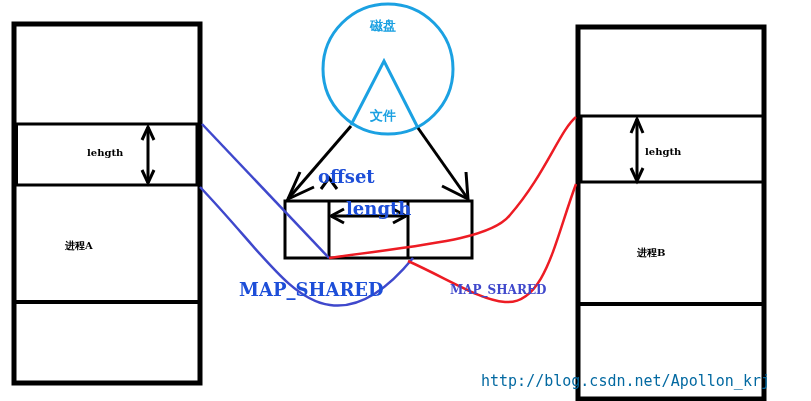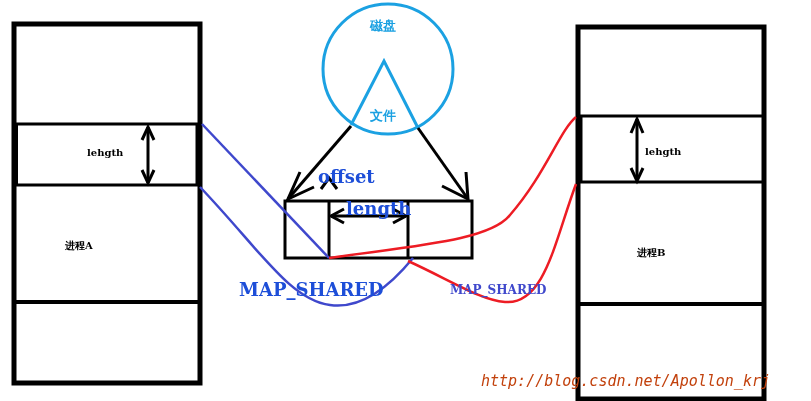--- a/index.html
+++ b/index.html
@@ -3,21 +3,21 @@
 <meta charset="utf-8">
 <style>
   html, body { margin: 0; padding: 0; background: #ffffff; }
   body { width: 811px; height: 401px; position: relative; overflow: hidden; font-family: "DejaVu Serif", serif; }
   svg#diagram { position: absolute; left: 0; top: 0; }
   .lbl { position: absolute; white-space: nowrap; font-weight: bold; line-height: 1; }
   .lbl-black { color: #000000; font-size: 10px; }
   .lbl-blue { color: #1ba1e2; font-size: 13px; text-align: center; }
   .lbl-red { color: #1d4ed8; font-size: 18px; }
   .lbl-navy { color: #3f48cc; font-size: 12px; }
-  .watermark { position: absolute; left: 481px; top: 372px; font-family: "DejaVu Sans Mono", monospace; font-size: 15px; color: #c2410c; white-space: nowrap; font-style: italic; }
+  .watermark { position: absolute; left: 481px; top: 372px; font-family: "DejaVu Sans Mono", monospace; font-size: 15px; color: #0369a1; white-space: nowrap; }
 </style>
 </head>
 <body>
 
 <svg id="diagram" width="811" height="401" viewBox="0 0 811 401">
 
   <g>
     <rect x="14" y="24" width="186" height="359" fill="none" stroke="#000" stroke-width="5"></rect>
     <line x1="14" y1="124" x2="200" y2="124" stroke="#000" stroke-width="3"></line>
     <line x1="14" y1="185" x2="200" y2="185" stroke="#000" stroke-width="3"></line>

